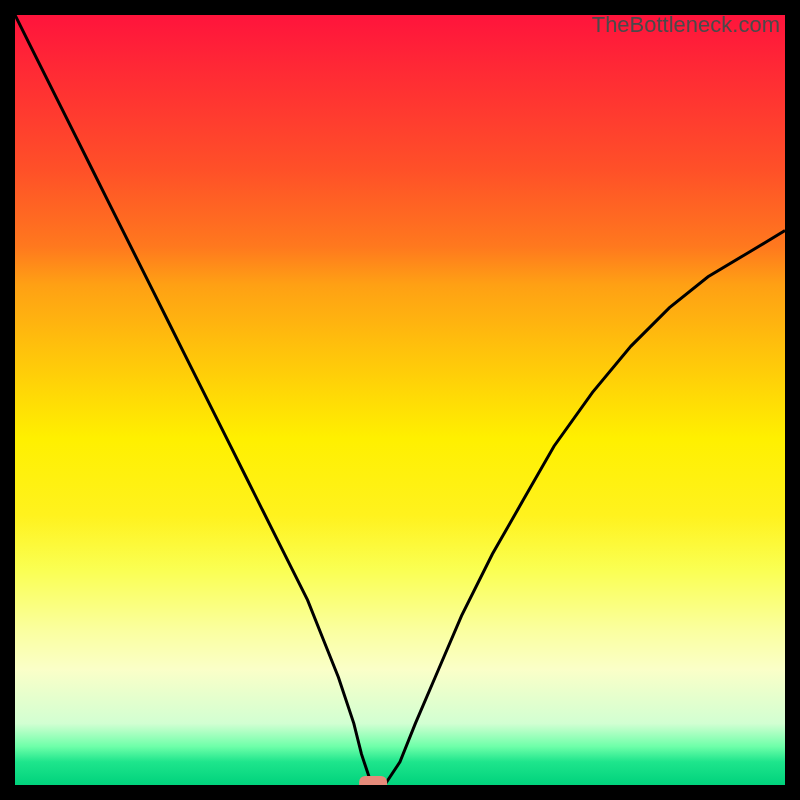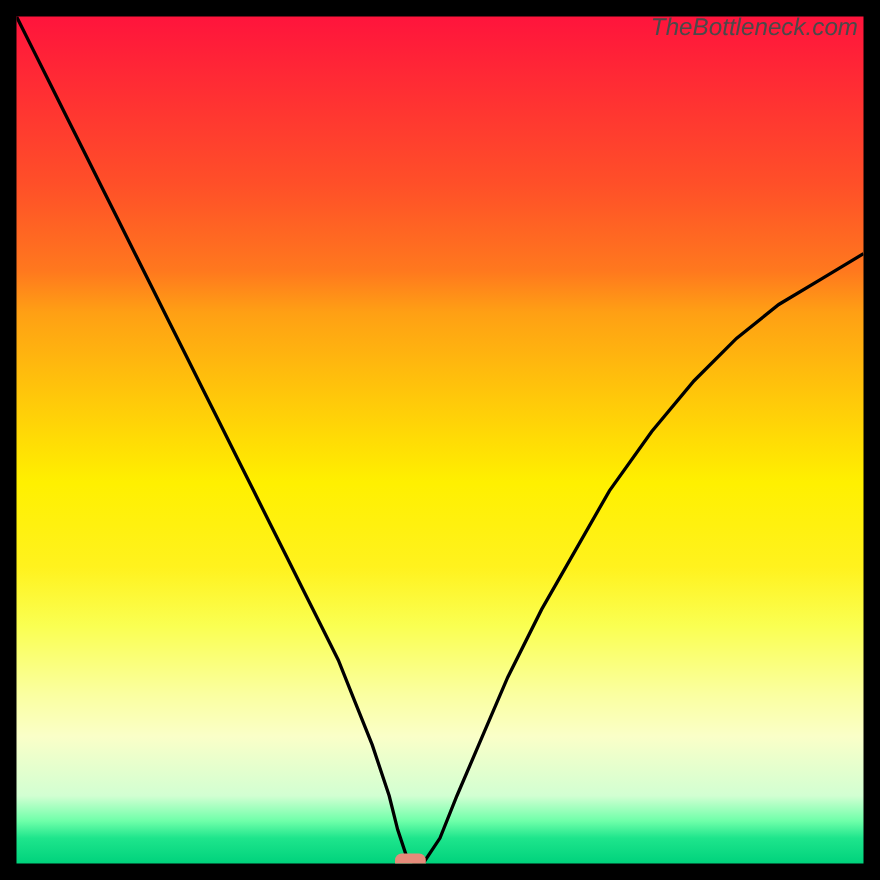--- a/index.html
+++ b/index.html
@@ -8,21 +8,20 @@
     width: 800px;
     height: 800px;
     overflow: hidden;
     font-family: Arial, Helvetica, sans-serif;
   }
   .chart-container {
     position: relative;
     width: 800px;
     height: 800px;
     background: #000;
-    font-style: italic;
   }
   .plot-area {
     position: absolute;
     left: 15px;
     top: 15px;
     width: 770px;
     height: 770px;
     background: linear-gradient(to bottom,
       #ff143c 0%,
       #ff3232 10%,

